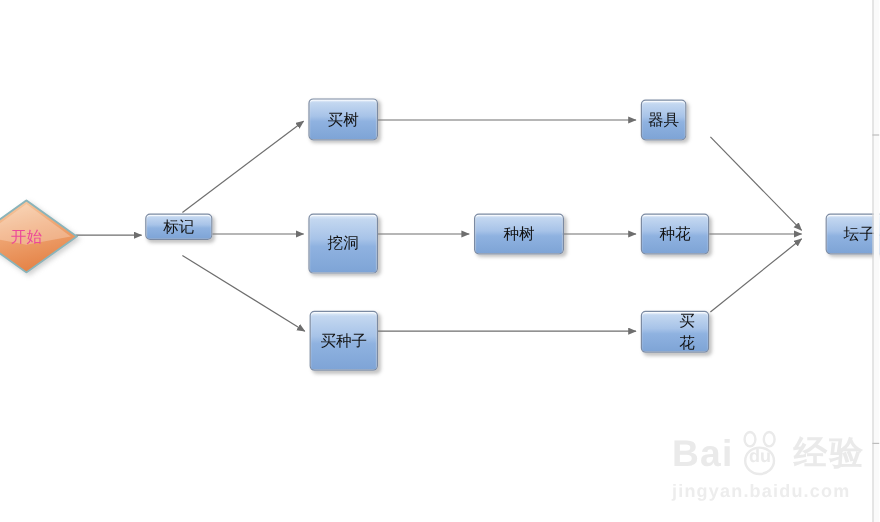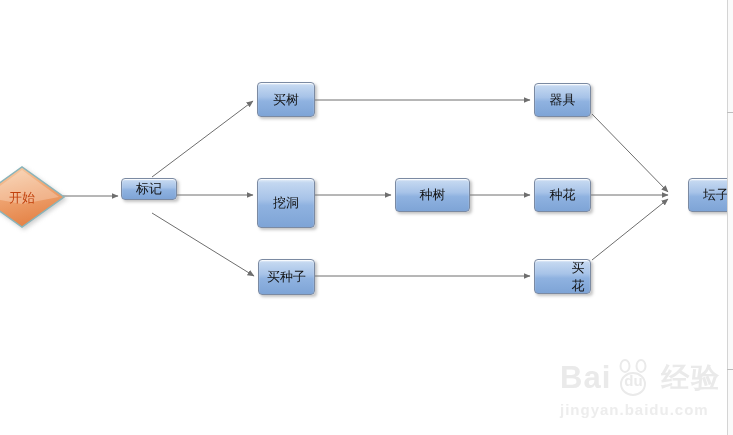--- a/index.html
+++ b/index.html
@@ -5,25 +5,24 @@
   html,body{margin:0;padding:0;background:#fff;}
   #stage{position:relative;width:733px;height:435px;overflow:hidden;background:#ffffff;
          font-family:"Liberation Sans","DejaVu Sans",sans-serif;}
   #edges{position:absolute;left:0;top:0;width:733px;height:435px;}
   .flow-node{
     position:absolute;display:flex;align-items:center;justify-content:center;
     box-sizing:border-box;font-size:13px;color:#111;
     background:linear-gradient(180deg,#e3edf9 0%,#c3d7f0 8%,#a7c3e8 42%,#8fb2e0 55%,#7ea4d6 100%);
     border:1px solid #7b8aa2;border-radius:4px;
     box-shadow:2px 2px 3px rgba(125,125,125,.45), inset 0 1px 1px rgba(255,255,255,.85);
-    text-align:center;
   }
   #start-diamond{position:absolute;left:-21px;top:166px;filter:drop-shadow(2px 2px 2px rgba(120,120,120,.35));}
   #start-label{position:absolute;left:0;top:189px;width:44px;text-align:center;
-               font-size:13px;color:#c2410c;}
+               font-size:13px;color:#ec4899;}
   .page-line{position:absolute;top:0;height:435px;width:1px;background:#d4d4d4;}
   .page-strip{position:absolute;top:0;height:435px;background:#fafafa;}
   .page-tick{position:absolute;width:6px;height:1px;background:#bdbdbd;}
   
   .watermark{position:absolute;left:560px;top:358px;width:173px;color:#eaeaea;
              user-select:none;}
   .wm-logo{display:flex;align-items:center;font-weight:bold;}
   .wm-bai{font-size:31px;letter-spacing:1px;}
   .paw{position:relative;width:42px;height:40px;margin:0 2px;}
   .paw svg{position:absolute;left:0;top:0;}
@@ -64,23 +63,23 @@
   <svg id="start-diamond" width="86" height="62" viewBox="0 0 86 62">
     <polygon points="1,31 43,1 85,31 43,61" fill="url(#diamondGrad)" stroke="#8ab4ba" stroke-width="1.5"></polygon>
     <path d="M6,31 L43,4 L80,31 L43,38 Z" fill="rgba(255,255,255,0.25)"></path>
   </svg>
   <div id="start-label">开始</div>
 
   <div id="nodes">
       <div class="flow-node" style="left: 121px; top: 178px; width: 56px; height: 22px;">标记</div>
       <div class="flow-node" style="left: 257px; top: 82px; width: 58px; height: 35px;">买树</div>
       <div class="flow-node" style="left: 257px; top: 178px; width: 58px; height: 50px;">挖洞</div>
-      <div class="flow-node" style="left: 258px; top: 259px; width: 57px; height: 36px;">买种子</div>
+      <div class="flow-node" style="left: 258px; top: 259px; width: 57px; height: 50px;">买种子</div>
       <div class="flow-node" style="left: 395px; top: 178px; width: 75px; height: 34px;">种树</div>
-      <div class="flow-node" style="left: 534px; top: 83px; width: 57px; height: 34px;">器具</div>
+      <div class="flow-node" style="left: 534px; top: 83px; width: 38px; height: 34px;">器具</div>
       <div class="flow-node" style="left: 534px; top: 178px; width: 57px; height: 34px;">种花</div>
       <div class="flow-node" style="left: 534px; top: 259px; width: 57px; height: 35px; padding-left: 31px;">买花</div>
       <div class="flow-node" style="left: 672px; top: 178px; width: 56px; height: 34px; margin-left: 16px;">坛子</div>
     </div>
 
   <div class="page-strip" style="left:728px;width:5px;"></div>
   <div class="page-line" style="left:727px;"></div>
   <div class="page-tick" style="left:727px;top:112px;"></div>
   <div class="page-tick" style="left:727px;top:369px;"></div>
 

